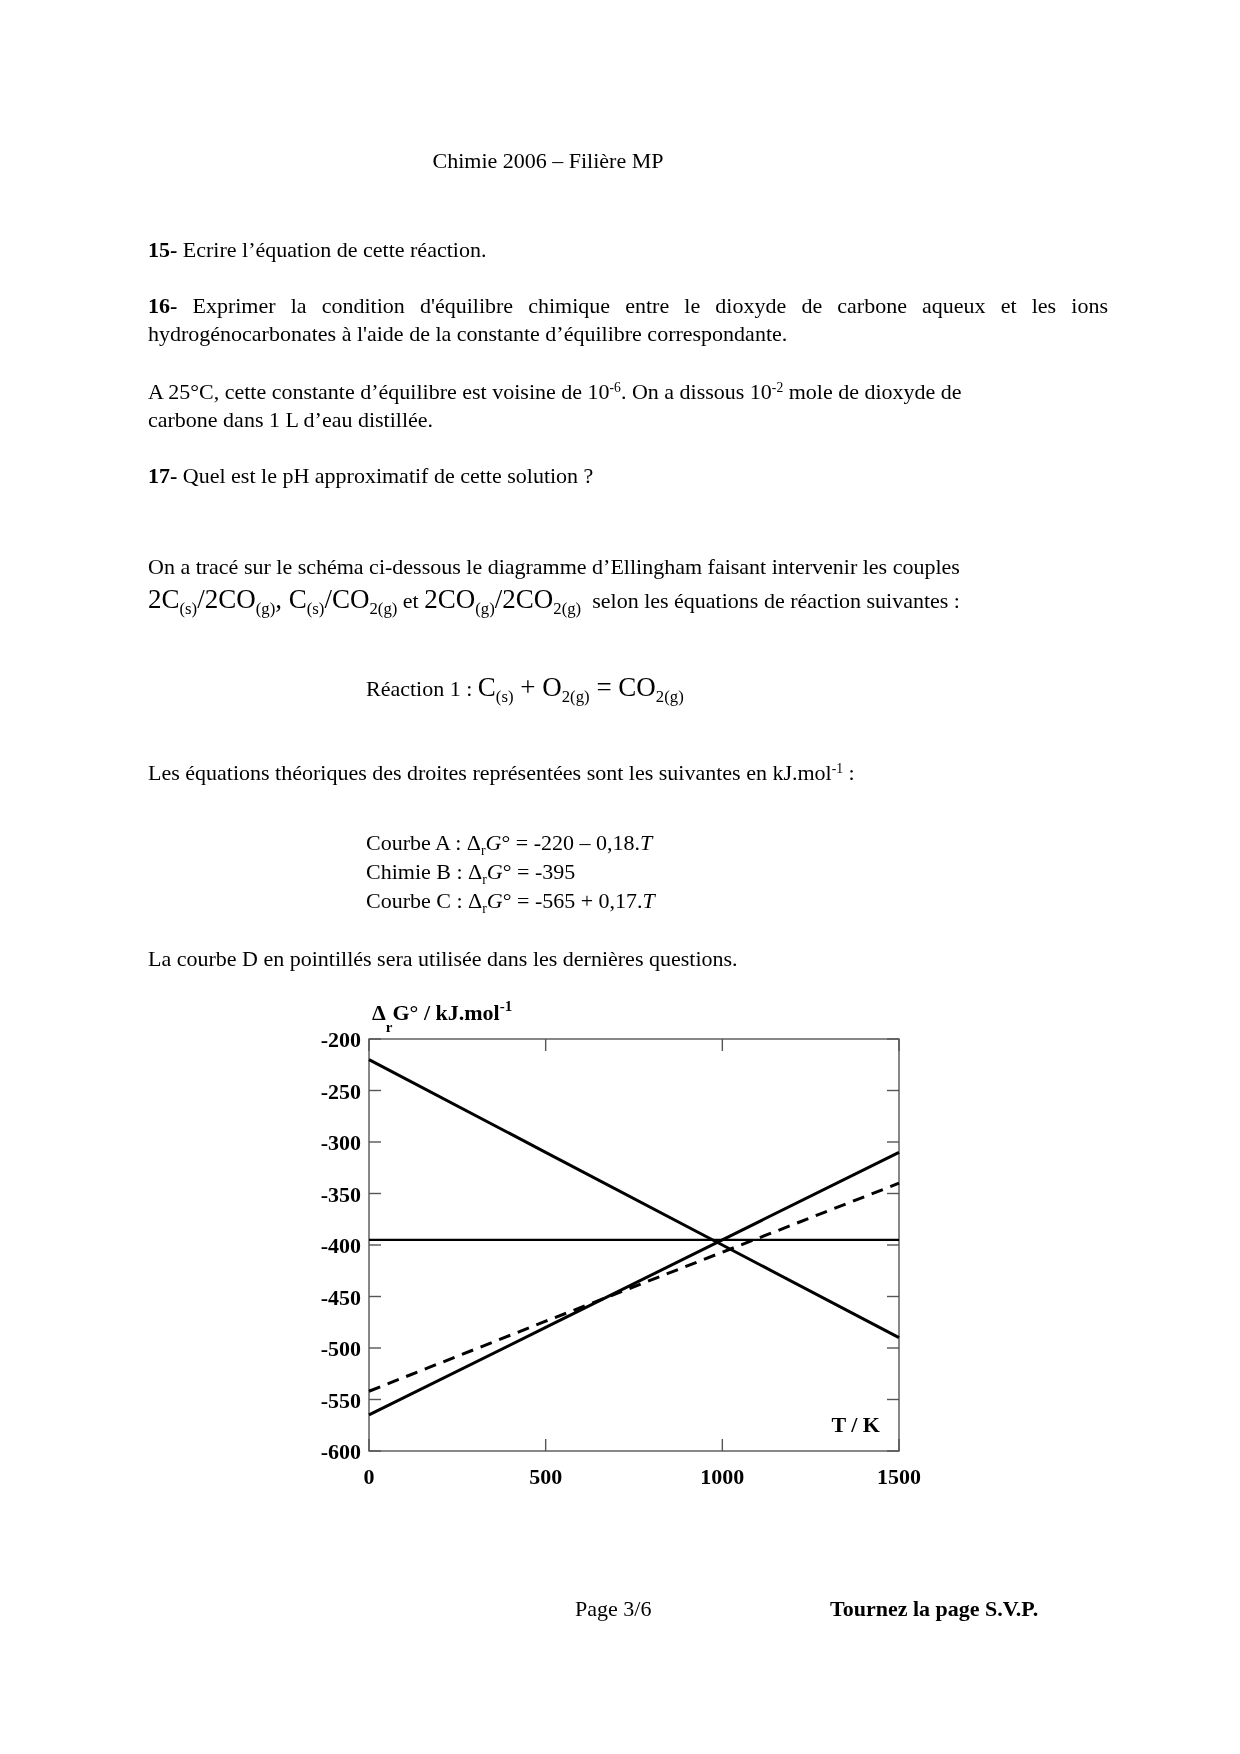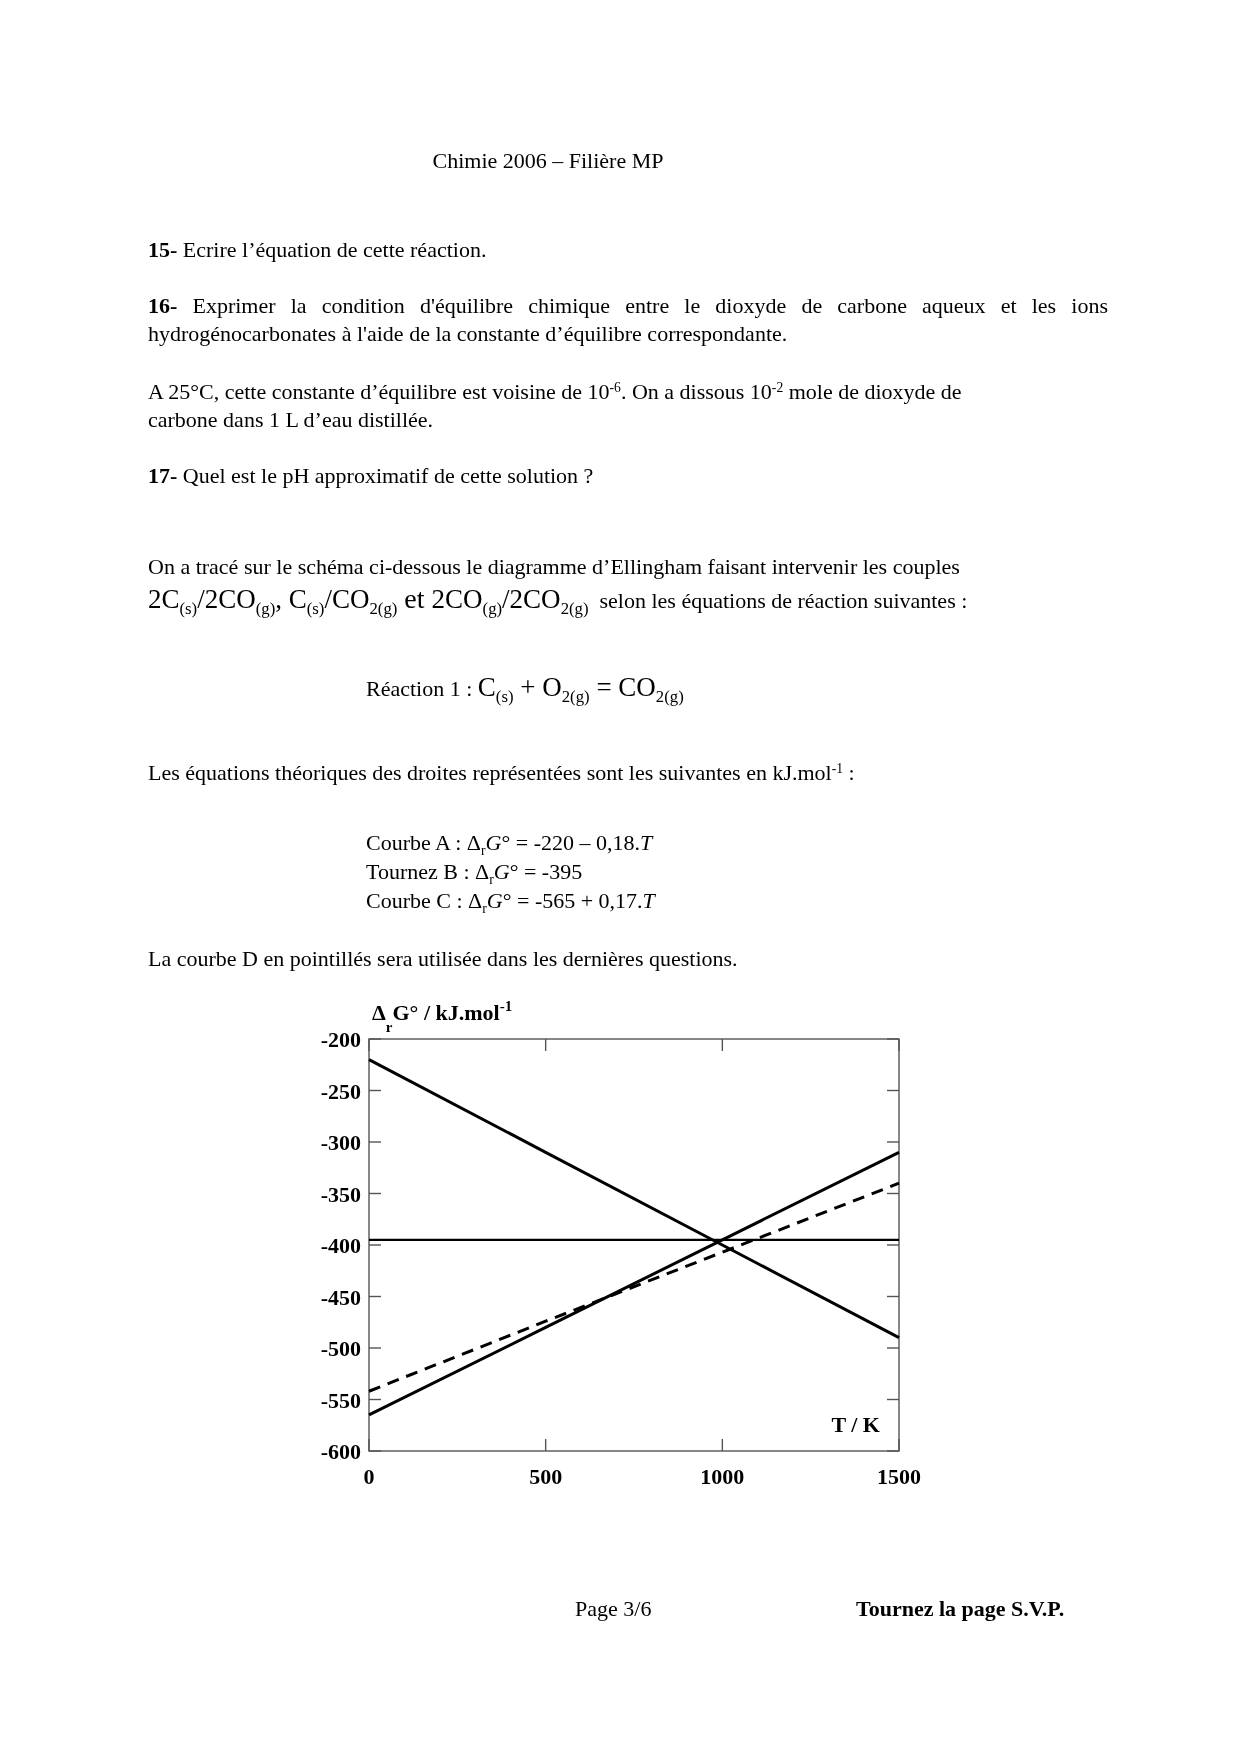--- a/index.html
+++ b/index.html
@@ -35,36 +35,36 @@
   <span>carbone dans 1 L d’eau distillée.</span>
 </div>
 
 <div class="para" style="top:462px;">
   <b>17-</b>
   <span>Quel est le pH approximatif de cette solution ?</span>
 </div>
 
 <div class="abs t22" style="left:148px; top:554px;">On a tracé sur le schéma ci-dessous le diagramme d’Ellingham faisant intervenir les couples</div>
 <div class="abs t26" style="left:148px; top:584px;">
-  <span>2C</span><sub>(s)</sub>/<span>2CO</span><sub>(g)</sub><span>, </span><span>C</span><sub>(s)</sub>/<span>CO</span><sub>2(g)</sub><span style="font-size:28px"> et </span><span>2CO</span><sub>(g)</sub>/<span>2CO</span><sub>2(g)</sub><span style="font-size:22px; white-space:pre">  selon les équations de réaction suivantes :</span>
+  <span>2C</span><sub>(s)</sub>/<span>2CO</span><sub>(g)</sub><span>, </span><span>C</span><sub>(s)</sub>/<span>CO</span><sub>2(g)</sub><span style="font-size:22px"> et </span><span>2CO</span><sub>(g)</sub>/<span>2CO</span><sub>2(g)</sub><span style="font-size:22px; white-space:pre">  selon les équations de réaction suivantes :</span>
 </div>
 
 <div class="abs" style="left:366px; top:672px; font-size:22px; line-height:33px;">
   <div>
     <span>Réaction 1 : </span><span class="t26">C<sub>(s)</sub> + O<sub>2(g)</sub> = CO<sub>2(g)</sub></span>
   </div>
 </div>
 
 <div class="abs t22" style="left:148px; top:760px;">
   <span>Les équations théoriques des droites représentées sont les suivantes en kJ.mol</span><sup>-1</sup><span> :</span>
 </div>
 
 <div class="abs" style="left:366px; top:828px; font-size:22px; line-height:29px;">
   <div><span>Courbe A : </span>Δ<sub>r</sub><i>G</i>°<span> = -220 – 0,18.</span><i>T</i></div>
-  <div><span>Tournez B : </span>Δ<sub>r</sub><i>G</i>°<span> = -395</span></div>
+  <div><span>Chimie B : </span>Δ<sub>r</sub><i>G</i>°<span> = -395</span></div>
   <div><span>Courbe C : </span>Δ<sub>r</sub><i>G</i>°<span> = -565 + 0,17.</span><i>T</i></div>
 </div>
 
 <div class="abs t22" style="left:148px; top:946px;">La courbe D en pointillés sera utilisée dans les dernières questions.</div>
 
 <svg class="abs" style="left:0; top:0;" width="1240" height="1754" id="chart-svg">
   <g id="chart-frame">
       <rect x="369" y="1039" width="530" height="412" fill="none" stroke="#555" stroke-width="1.4"></rect>
       <line x1="369" y1="1039" x2="381" y2="1039" stroke="#555" stroke-width="1.4"></line>
       <line x1="887" y1="1039" x2="899" y2="1039" stroke="#555" stroke-width="1.4"></line>
@@ -112,13 +112,13 @@
       <text x="369" y="1484" text-anchor="middle" class="chart-label">0</text>
       <text x="545.6666666666666" y="1484" text-anchor="middle" class="chart-label">500</text>
       <text x="722.3333333333333" y="1484" text-anchor="middle" class="chart-label">1000</text>
       <text x="899" y="1484" text-anchor="middle" class="chart-label">1500</text>
       <text x="372" y="1020" class="chart-label"><tspan>Δ</tspan><tspan dy="12" font-size="15">r</tspan><tspan dy="-12">G° / kJ.mol</tspan><tspan dy="-9" font-size="15">-1</tspan></text>
       <text x="880" y="1432" text-anchor="end" class="chart-label">T / K</text>
     </g>
 </svg>
 
 <div class="abs t22" style="left:575px; top:1596px;">Page 3/6</div>
-<div class="abs t22 footer-right" style="left:856px; top:1596px;text-align:center;">Tournez la page S.V.P.</div>
+<div class="abs t22 footer-right" style="left:830px; top:1596px;text-align:center;">Tournez la page S.V.P.</div>
 
 </body></html>

